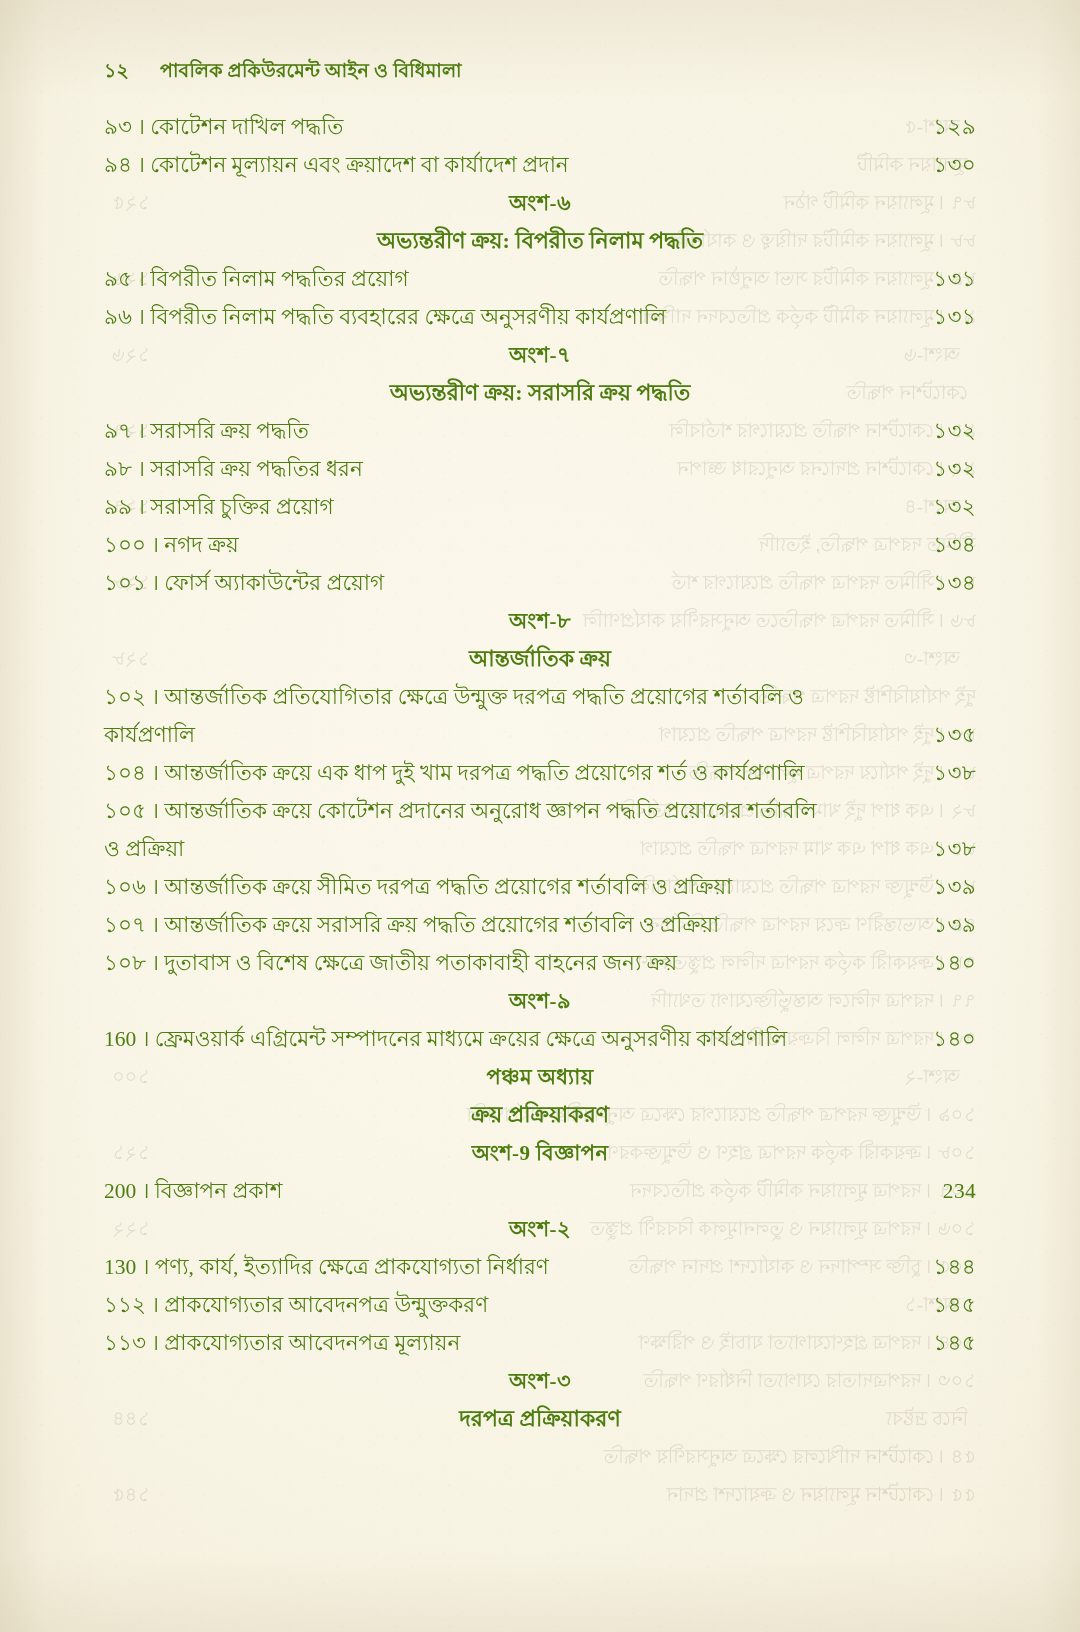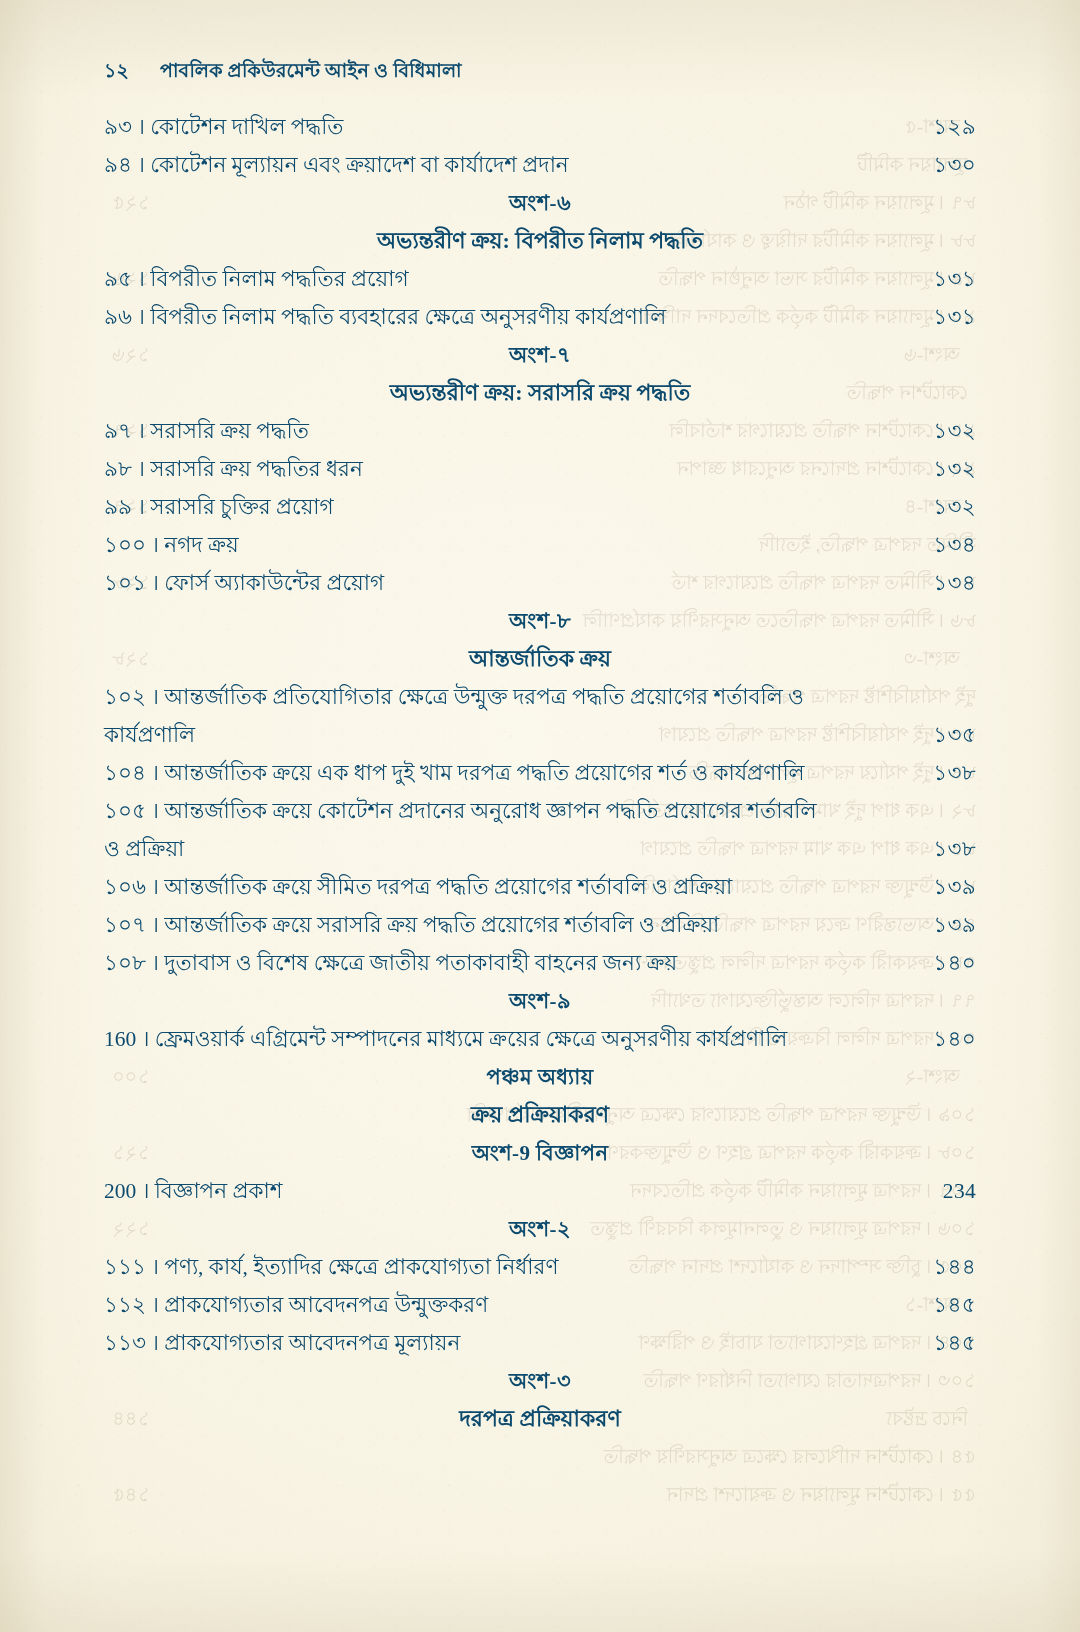--- a/index.html
+++ b/index.html
@@ -64,21 +64,21 @@
   }
   #showthrough .st-line {
     position: absolute;
     white-space: nowrap;
   }
 
   
   #content {
     position: absolute;
     inset: 0;
-    color: #0c4a6e;
+    color: #4d7c0f;
   }
 
   .running-head {
     position: absolute;
     top: 56px;
     left: 104px;
     font-size: 19px;
     font-weight: 700;
     letter-spacing: .2px;
     white-space: nowrap;
@@ -269,21 +269,21 @@
       </div>
       <div class="ctr part">পঞ্চম অধ্যায়</div>
       <div class="ctr big">ক্রয় প্রক্রিয়াকরণ</div>
       <div class="ctr part">অংশ-9 বিজ্ঞাপন</div>
       <div class="row">
         <span class="label">200 । বিজ্ঞাপন প্রকাশ</span>
         <span class="pg">234</span>
       </div>
       <div class="ctr part">অংশ-২</div>
       <div class="row">
-        <span class="label">১১১ । পণ্য, কার্য, ইত্যাদির ক্ষেত্রে প্রাকযোগ্যতা নির্ধারণ</span>
+        <span class="label">130 । পণ্য, কার্য, ইত্যাদির ক্ষেত্রে প্রাকযোগ্যতা নির্ধারণ</span>
         <span class="pg">১৪৪</span>
       </div>
       <div class="row">
         <span class="label">১১২ । প্রাকযোগ্যতার আবেদনপত্র উন্মুক্তকরণ</span>
         <span class="pg">১৪৫</span>
       </div>
       <div class="row">
         <span class="label">১১৩ । প্রাকযোগ্যতার আবেদনপত্র মূল্যায়ন</span>
         <span class="pg">১৪৫</span>
       </div>

